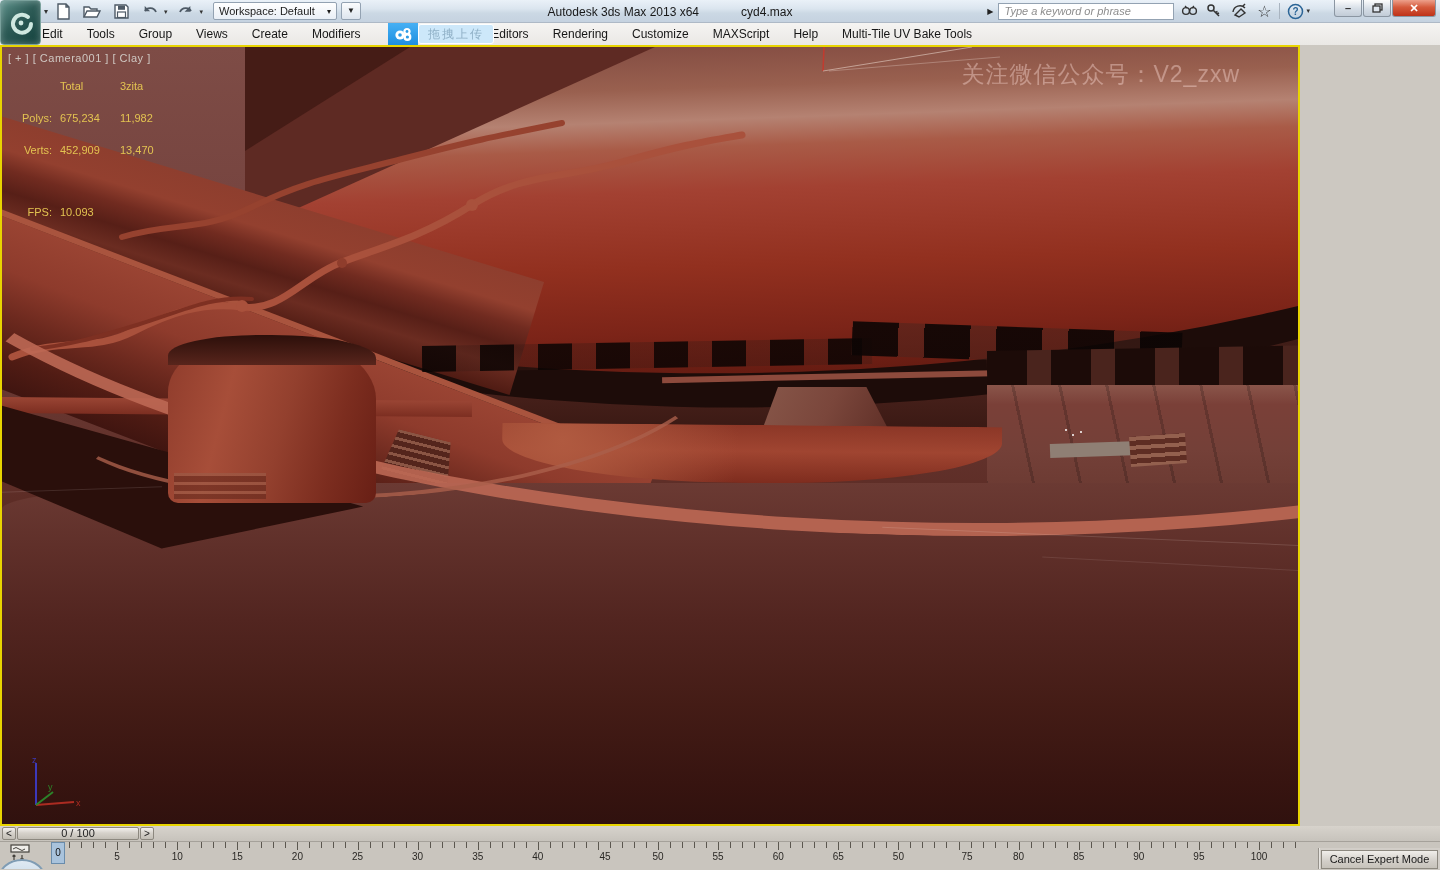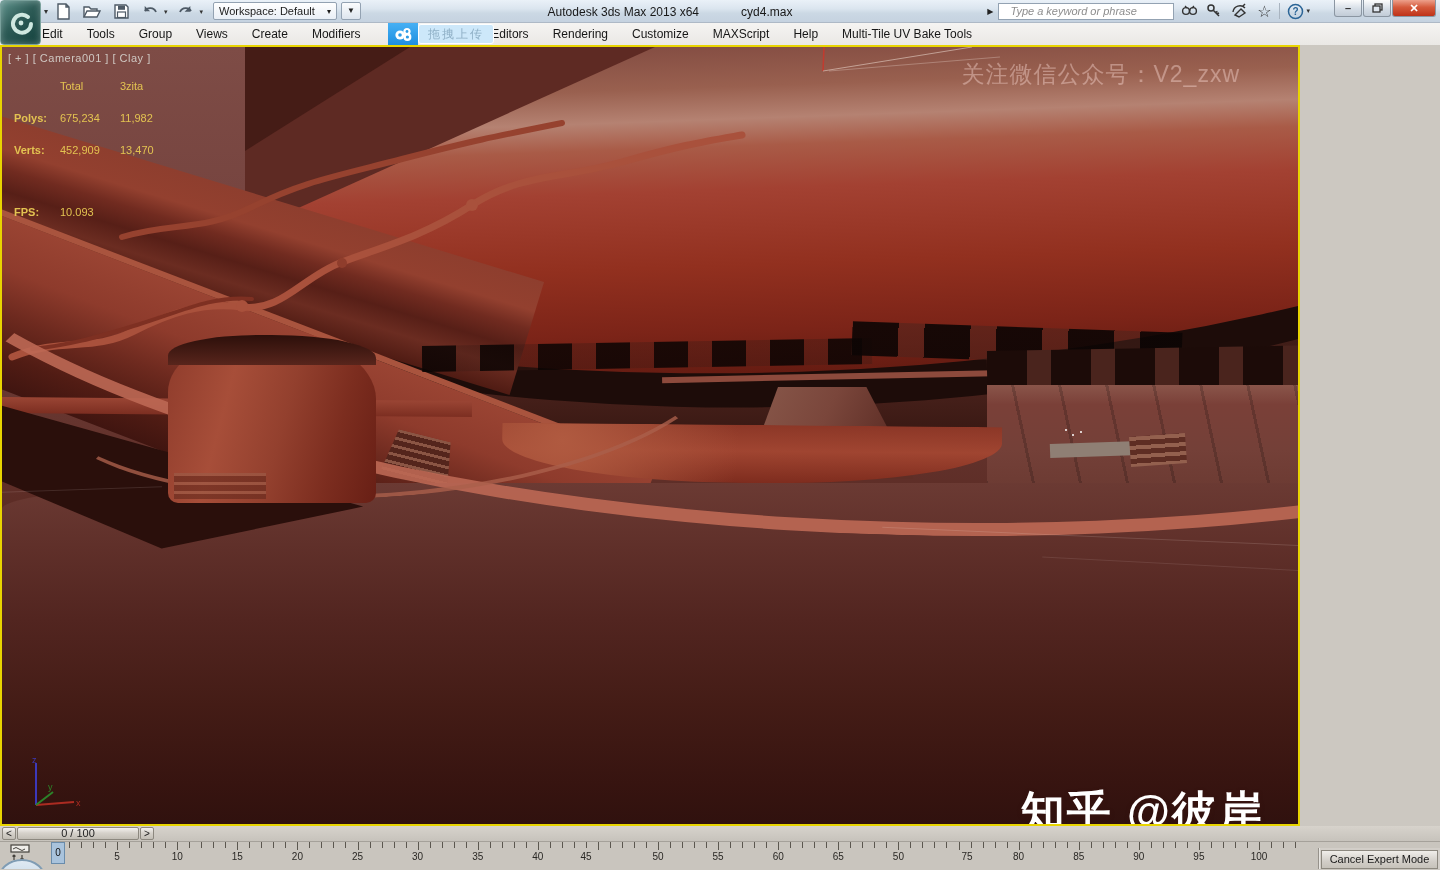--- a/index.html
+++ b/index.html
@@ -27,21 +27,21 @@
   .ws-extra { position:absolute; left:341px; top:2px; width:20px; height:18px;
     background:linear-gradient(#fbfcfd,#dde5ee); border:1px solid #93a2b2; border-radius:2px;
     font-size:8px; text-align:center; line-height:16px; color:#222; }
   .title-center { position:absolute; left:0; right:100px; top:0; height:23px;
     display:flex; justify-content:center; align-items:center; gap:42px;
     font-size:12px; color:#181818; }
   .search-area { position:absolute; right:130px; top:2px; height:18px; display:flex;
     align-items:center; gap:5px; }
   .sa-arrow { font-size:8px; color:#222; }
   .search-input { width:176px; height:17px; border:1px solid #93a2b2; background:#fff;
-    font-size:11px; font-style:italic; color:#333; padding:0 11px;
+    font-size:11px; font-style:italic; color:#333; padding:0 5px;
     font-family:"Liberation Sans", sans-serif; }
   .search-input::placeholder { color:#8d8d8d; }
   .icon-btn { width:20px; height:18px; display:flex; align-items:center; justify-content:center; }
   .sep-v { width:1px; height:16px; background:#a9b4c0; }
   .win-controls { position:absolute; right:4px; top:0; display:flex; }
   .win-btn { height:17px; border:1px solid #8b96a2; border-top:none;
     border-radius:0 0 3px 3px; margin-left:1px;
     display:flex; align-items:center; justify-content:center; }
   .wb-min,.wb-max { width:28px; background:linear-gradient(#fdfdfd,#d5dde6 55%,#c2ccd7); color:#333; }
   .wb-close { width:44px; background:linear-gradient(#eda08b,#d55a3c 45%,#bf3218); color:#fff; }
@@ -133,21 +133,21 @@
     background:repeating-linear-gradient(to bottom,#9c5a46 0 3px,#6b2c1f 3px 9px); opacity:.7; }
   .fline1 { left:880px; top:492px; width:560px; height:1px; background:rgba(255,240,235,.14); transform:rotate(2.5deg); }
   .fline2 { left:1040px; top:520px; width:400px; height:1px; background:rgba(255,240,235,.10); transform:rotate(3deg); }
   .fline3 { left:0; top:442px; width:160px; height:1px; background:rgba(255,240,235,.12); transform:rotate(-2deg); }
   .wires { left:770px; top:0; width:240px; height:40px; }
   .cursor-dots span { position:absolute; width:2px; height:2px; background:rgba(255,255,255,.75); }
 
   .vp-label { left:6px; top:5px; font-size:11px; color:#cfc7c2; letter-spacing:.5px; }
   .stats { left:12px; top:33px; display:grid; grid-template-columns:46px 60px 56px;
     row-gap:20px; font-size:11px; color:#e3c351; }
-  .stats .lab { padding-right:8px;font-weight:bold; }
+  .stats .lab { text-align:right; padding-right:8px; }
   .stats .sp { grid-column:1/4; height:10px; }
   .wm-top { right:58px; top:12px; font-size:23px; color:rgba(255,226,220,.4); letter-spacing:1px; }
   .wm-bottom { right:34px; top:736px; font-size:44px; font-weight:bold; color:#ffffff;
     letter-spacing:2px; text-shadow:0 2px 4px rgba(60,20,15,.5); }
   .badge { left:1414px; top:741px; width:52px; height:52px; border-radius:50%;
     background:linear-gradient(145deg,#8ede68,#45a62e); border:3px solid #eef7ea;
     box-shadow:0 1px 3px rgba(0,0,0,.4); color:#fff; font-size:13px; font-weight:bold;
     display:flex; align-items:center; justify-content:center; }
   .axis-tripod { left:18px; top:706px; width:64px; height:64px; opacity:.9; }
 
@@ -378,21 +378,20 @@
       <span>11,982</span>
       <span class="lab">Verts:</span>
       <span>452,909</span>
       <span>13,470</span>
       <span class="sp"></span>
       <span class="lab">FPS:</span>
       <span>10.093</span>
       <span></span>
     </div>
     <div class="sc wm-top">关注微信公众号：V2_zxw</div>
-    <div class="sc wm-bottom">知乎 @彼岸</div>
     <div class="sc badge">74</div>
     <svg class="sc axis-tripod" viewBox="0 0 64 64">
       <line x1="16" y1="52" x2="16" y2="10" stroke="#3d3dcc" stroke-width="2"></line>
       <text x="12" y="10" font-size="9" fill="#3d3dcc">z</text>
       <line x1="16" y1="52" x2="54" y2="49" stroke="#b82e24" stroke-width="2"></line>
       <text x="56" y="53" font-size="9" fill="#b82e24">x</text>
       <line x1="16" y1="52" x2="33" y2="39" stroke="#2c8f2c" stroke-width="2"></line>
       <text x="28" y="37" font-size="9" fill="#2c8f2c">y</text>
     </svg>
   </div>
@@ -461,21 +460,21 @@
           <div class="tick" style="left: 501.74px; height: 6px;"></div>
           <div class="tick" style="left: 513.76px; height: 6px;"></div>
           <div class="tick" style="left: 525.78px; height: 6px;"></div>
           <div class="tick" style="left: 537.8px; height: 8px;"></div>
           <div class="tick-label" style="left: 537.8px;">40</div>
           <div class="tick" style="left: 549.82px; height: 6px;"></div>
           <div class="tick" style="left: 561.84px; height: 6px;"></div>
           <div class="tick" style="left: 573.86px; height: 6px;"></div>
           <div class="tick" style="left: 585.88px; height: 6px;"></div>
           <div class="tick" style="left: 597.9px; height: 8px;"></div>
-          <div class="tick-label" style="left: 586px;">45</div>
+          <div class="tick-label" style="left: 605px;">45</div>
           <div class="tick" style="left: 609.92px; height: 6px;"></div>
           <div class="tick" style="left: 621.94px; height: 6px;"></div>
           <div class="tick" style="left: 633.96px; height: 6px;"></div>
           <div class="tick" style="left: 645.98px; height: 6px;"></div>
           <div class="tick" style="left: 658px; height: 8px;"></div>
           <div class="tick-label" style="left: 658px;">50</div>
           <div class="tick" style="left: 670.02px; height: 6px;"></div>
           <div class="tick" style="left: 682.04px; height: 6px;"></div>
           <div class="tick" style="left: 694.06px; height: 6px;"></div>
           <div class="tick" style="left: 706.08px; height: 6px;"></div>

